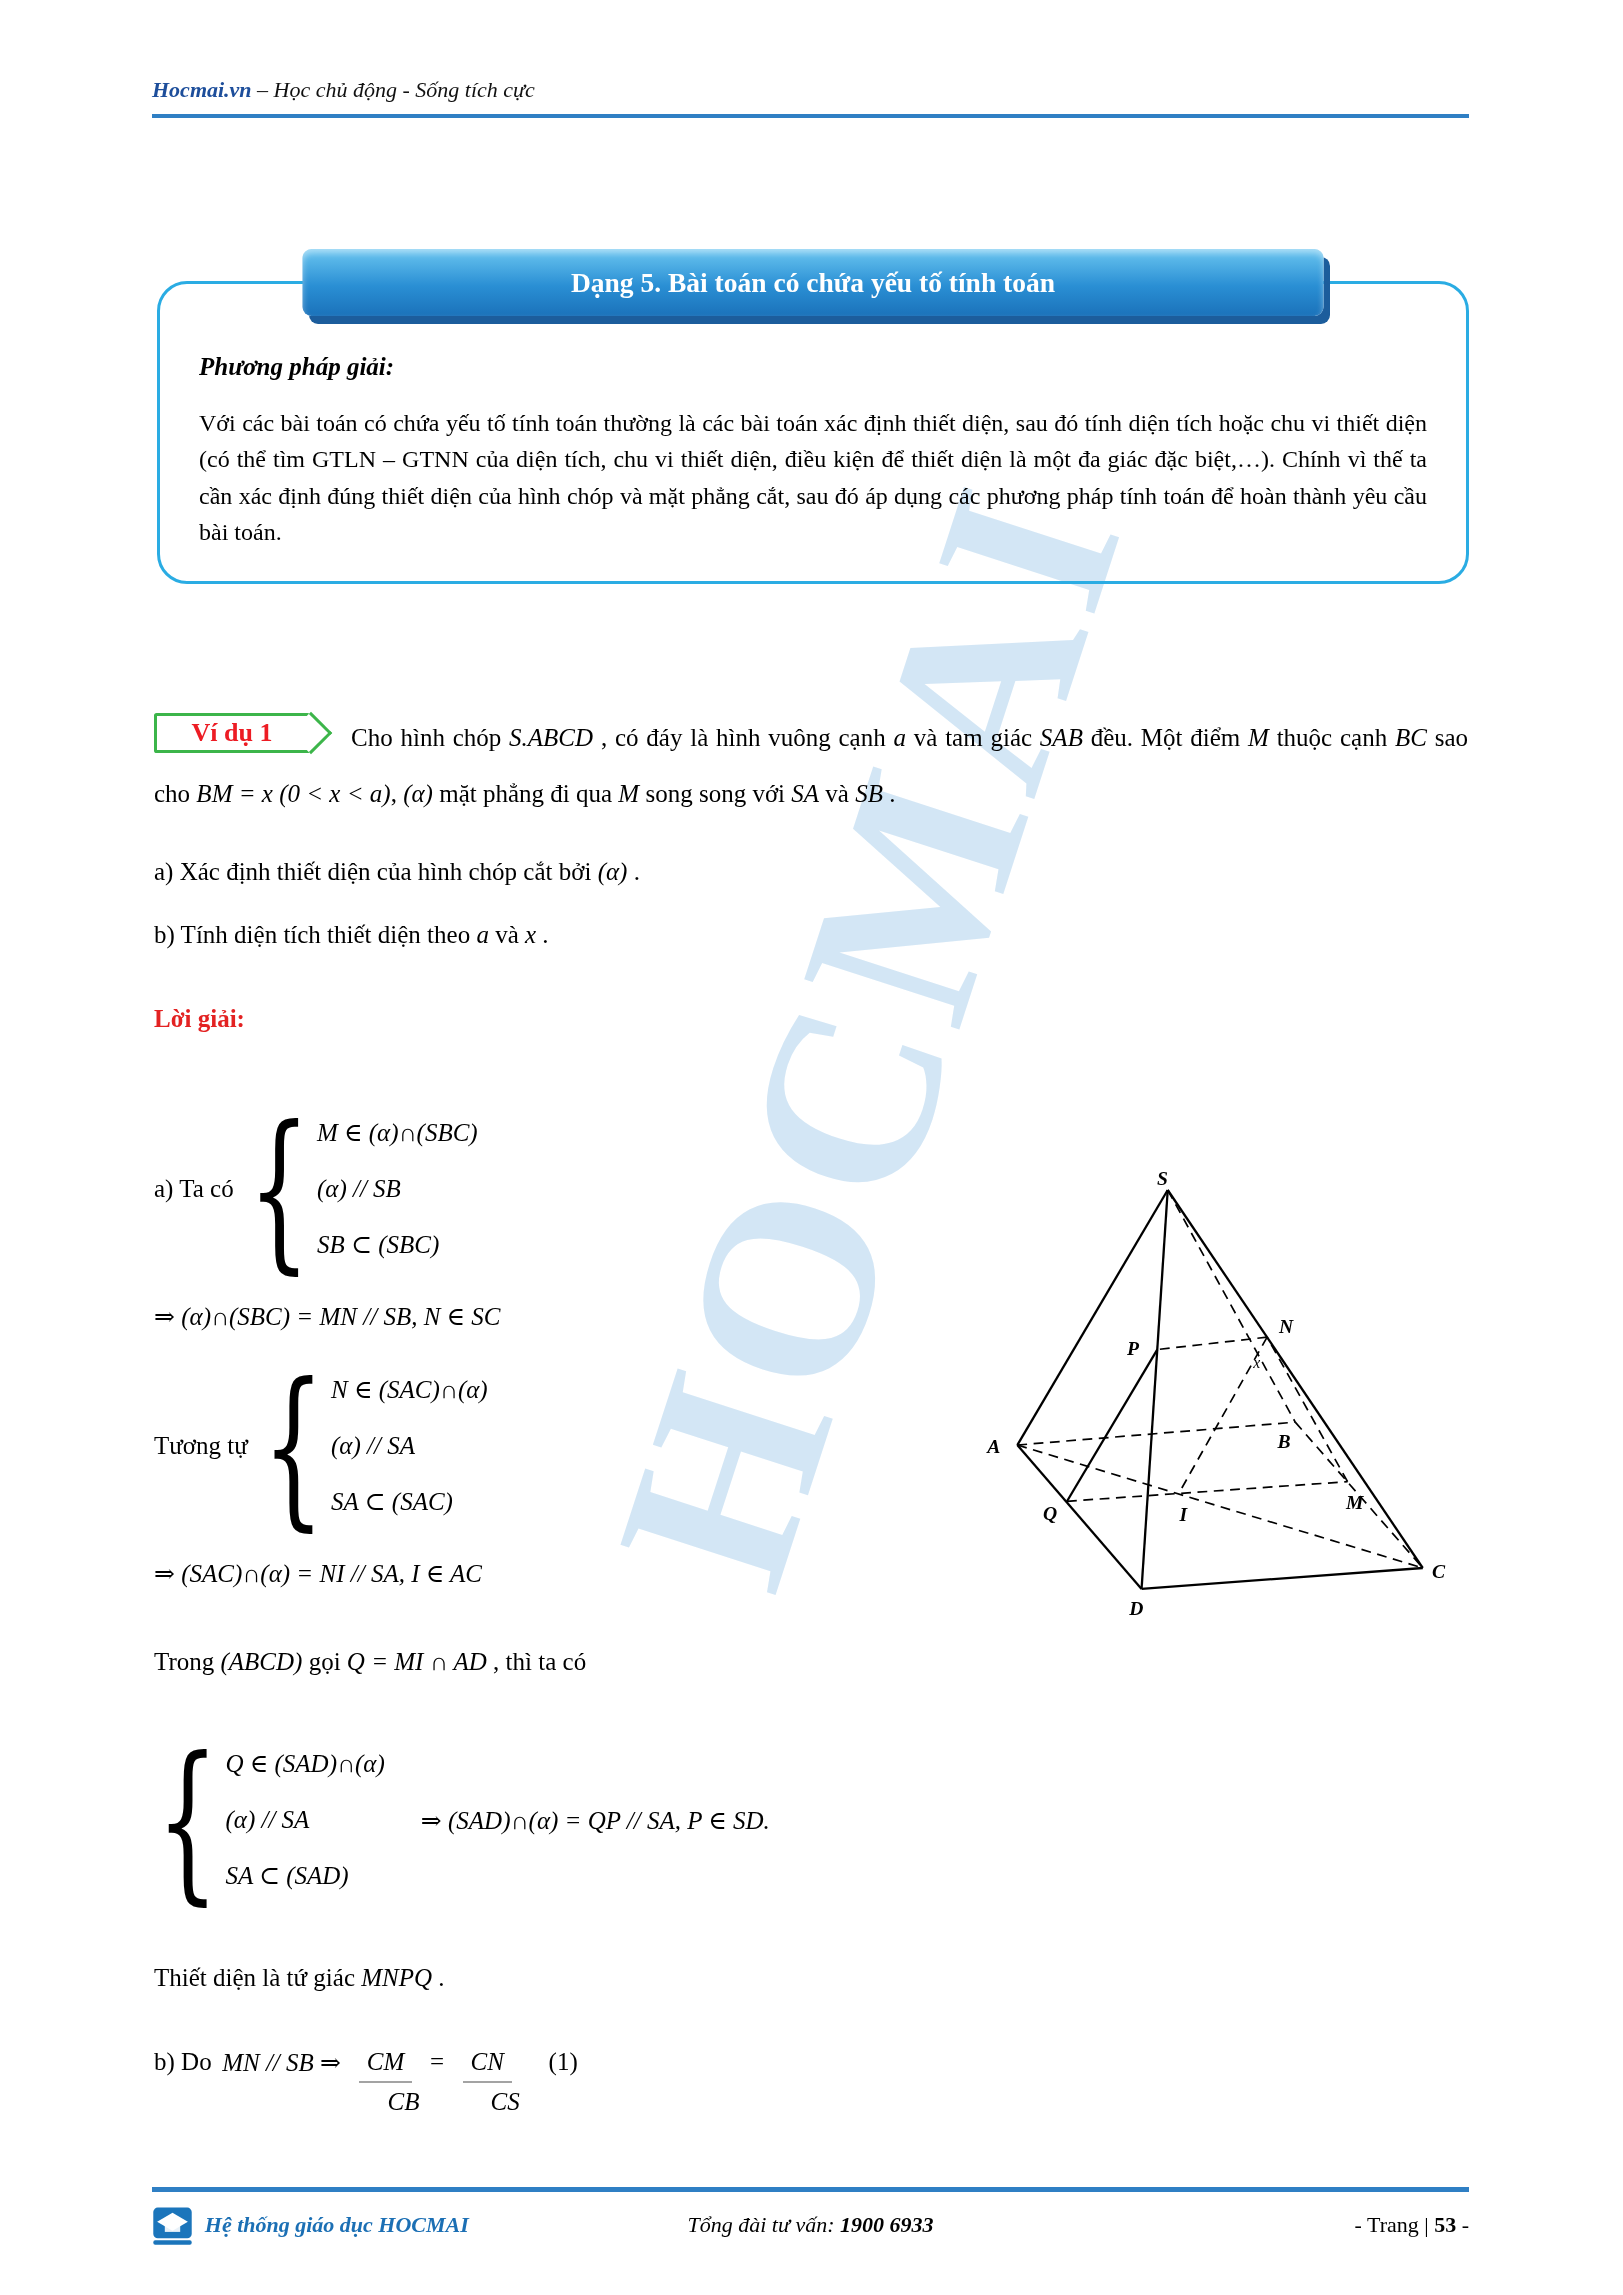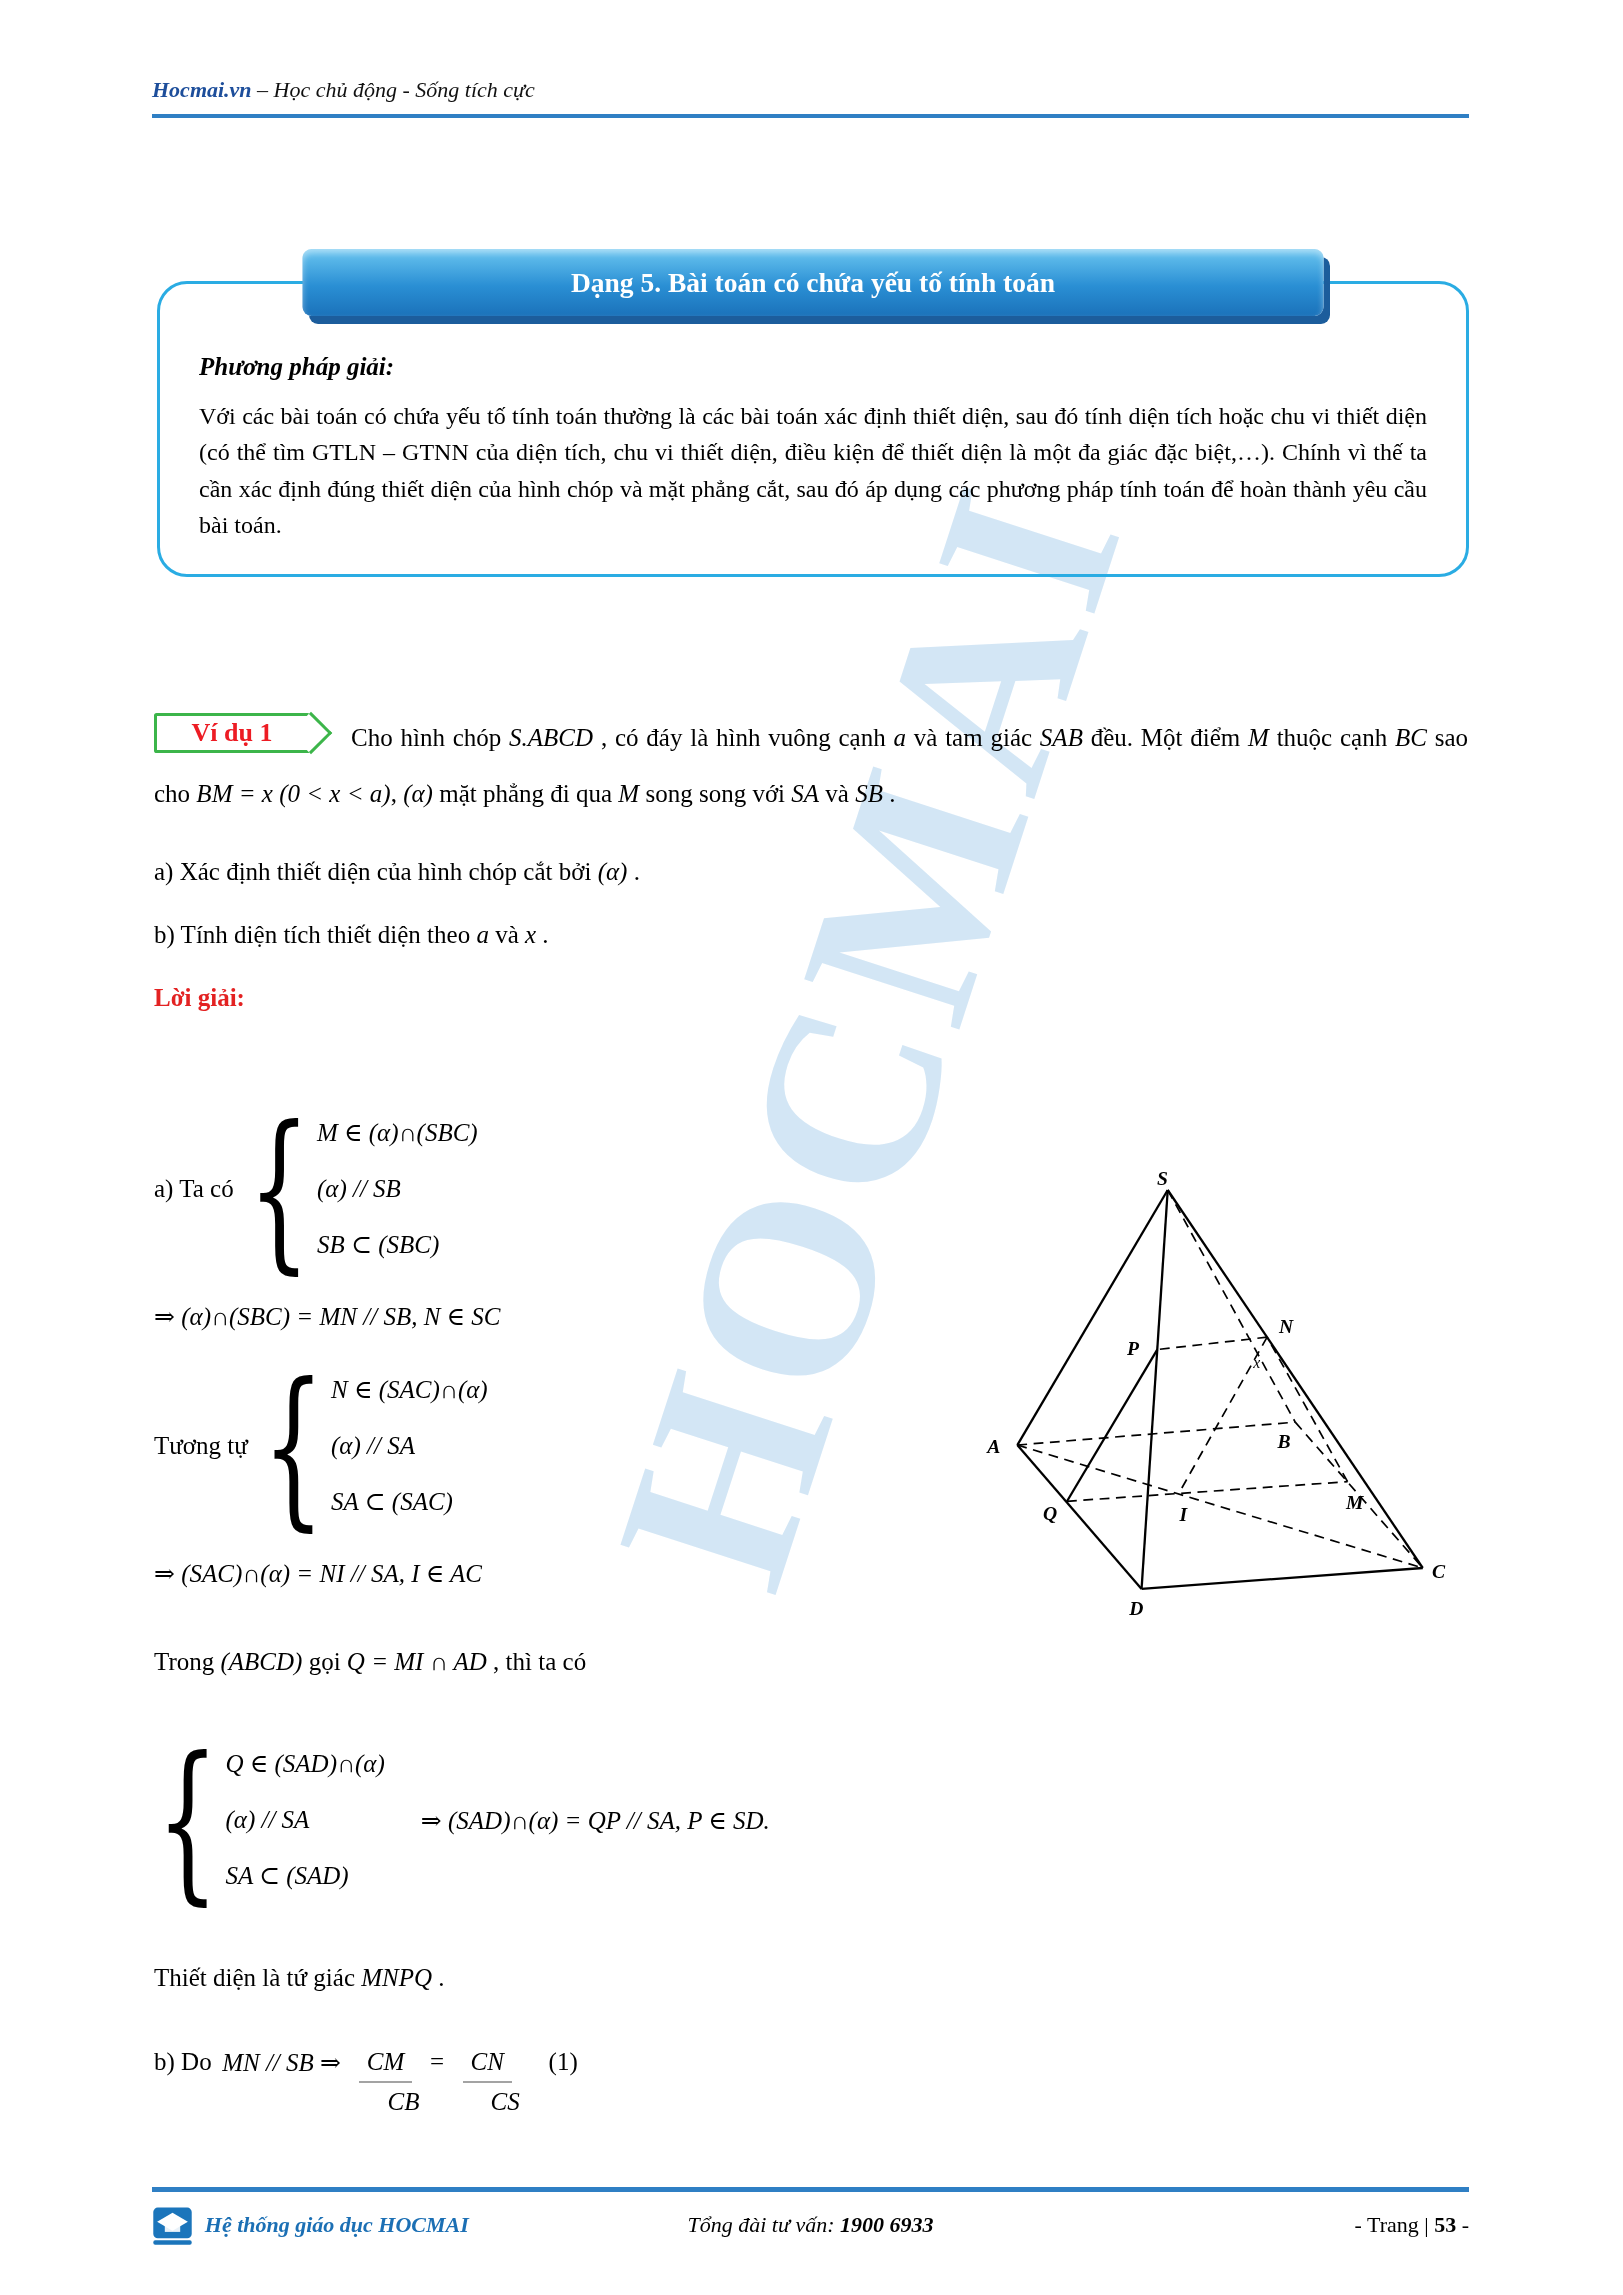--- a/index.html
+++ b/index.html
@@ -26,34 +26,34 @@
     border:3.9px solid #2aace3; border-radius:30px; padding:69px 39px 30px 39px;
   }
   .banner {
     position:absolute; top:-35px; left:50%; transform:translateX(-50%);
     width:1021px; height:67px; border-radius:9px;
     background:linear-gradient(180deg,#6ac5f0 0%,#2a8fd4 55%,#1b72ba 100%);
     box-shadow:6.5px 7.9px 0 #1c5d9c, inset 0 3.9px 6.5px rgba(255,255,255,0.45);
     display:flex; align-items:center; justify-content:center;
   }
   .banner-text { color:#fff; font-weight:bold; font-size:27.5px; }
-  .method-heading { font-size:25px; font-weight:bold; font-style:italic; margin-bottom:17px; }
+  .method-heading { font-size:25px; font-weight:bold; font-style:italic; margin-bottom:24px; }
   .method-body { font-size:24px; line-height:1.52; text-align:justify; }
   
   .example { position:absolute; top:710px; left:154px; width:1314px; z-index:2; }
   .vd-wrap { position:relative; float:left; width:156px; height:40px; margin:2.6px 41px 0 0; }
   .vd-box { width:100%; height:100%; border:3.3px solid #3cb54a; border-radius:2.6px;
             background:#fff; display:flex; align-items:center; justify-content:center; }
   .vd-label { color:#ed1c24; font-weight:bold; font-size:26px; }
   .vd-arrow { position:absolute; top:50%; right:-15.7px; width:30px; height:30px;
               transform:translateY(-50%) rotate(45deg); background:#fff;
               border-top:3.3px solid #3cb54a; border-right:3.3px solid #3cb54a; }
   .statement { font-size:25px; line-height:2.25; text-align:justify; }
   .part { margin-top:35px; font-size:25px; }
-  .loigiai { margin-top:35px; font-size:25px; font-weight:bold; color:#e32222; }
+  .loigiai { margin-top:56px; font-size:25px; font-weight:bold; color:#e32222; }
   
   .solution { position:absolute; top:1105px; left:154px; width:838px; font-size:25px; z-index:2; }
   .sys-row { display:flex; align-items:center; }
   .sys-intro { margin-right:11.8px; white-space:nowrap; }
   .brace { display:inline-block; font-family:"DejaVu Serif",serif; font-size:98px;
            font-weight:200; transform:scaleY(1.75); line-height:1; margin:0 6.5px 0 2.6px; }
   .sys-lines { display:flex; flex-direction:column; }
   .sys-lines .math { line-height:56px; }
   .math { font-style:italic; }
   .sm { font-style:italic;margin-top:32px; }

